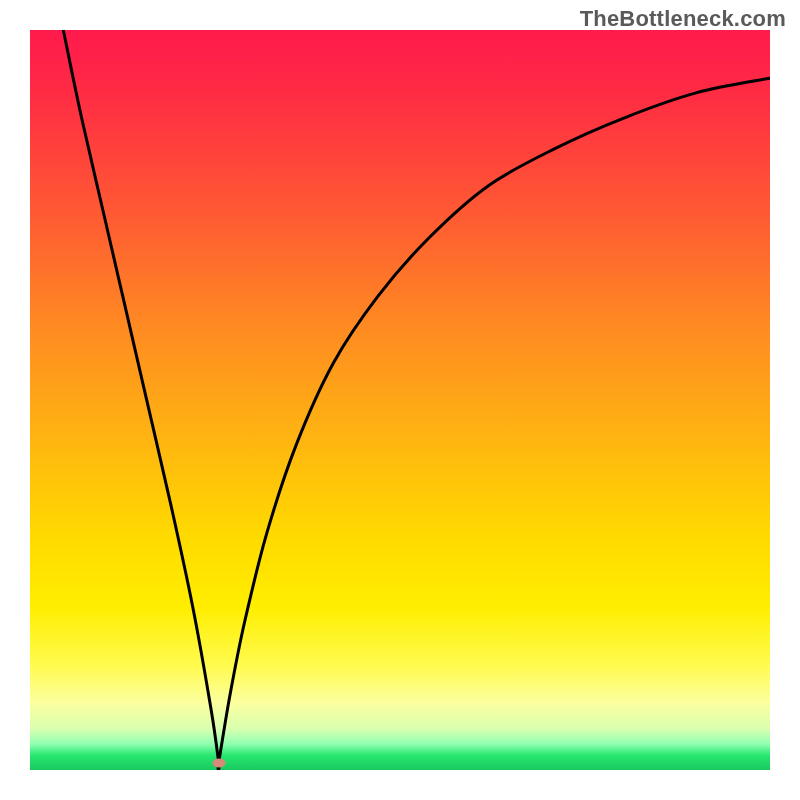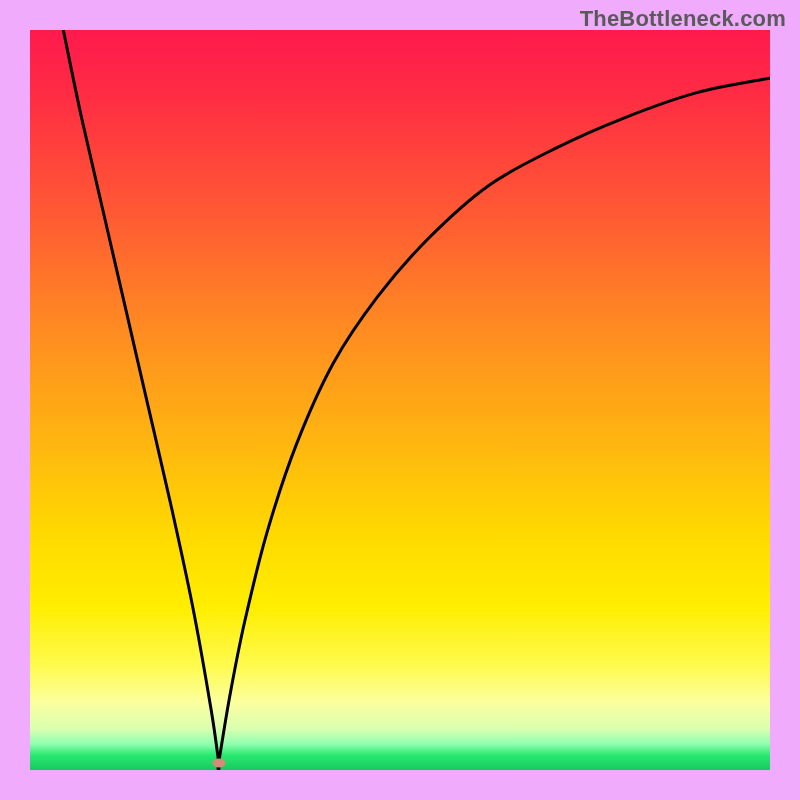--- a/index.html
+++ b/index.html
@@ -9,21 +9,21 @@
     height: 800px;
     background: #000;
     overflow: hidden;
   }
   .frame {
     position: absolute;
     top: 0;
     left: 0;
     width: 800px;
     height: 800px;
-    background: #f0abfc;
+    background: #ffffff;
   }
   .plot-area {
     position: absolute;
     left: 30px;
     top: 30px;
     width: 740px;
     height: 740px;
     background: linear-gradient(to bottom,
       #ff1a4d 0%,
       #ff2a44 8%,

